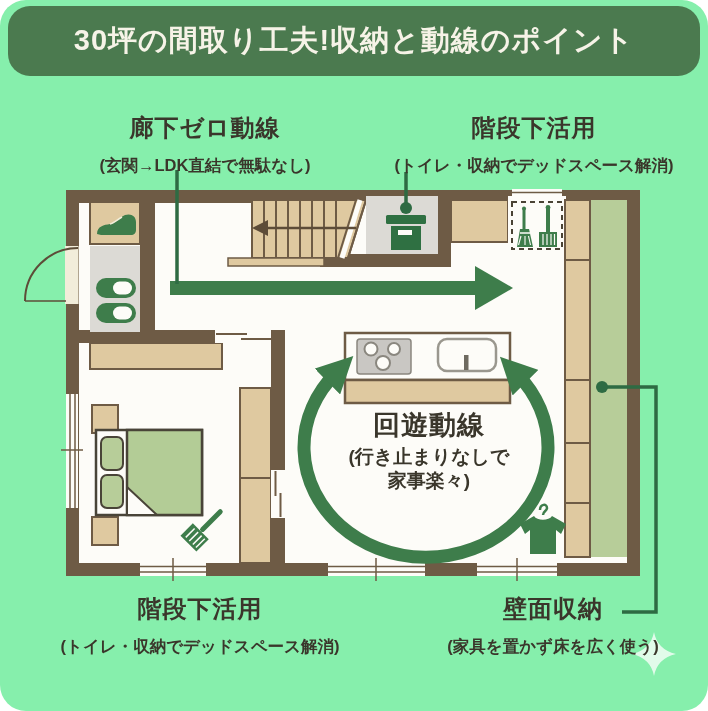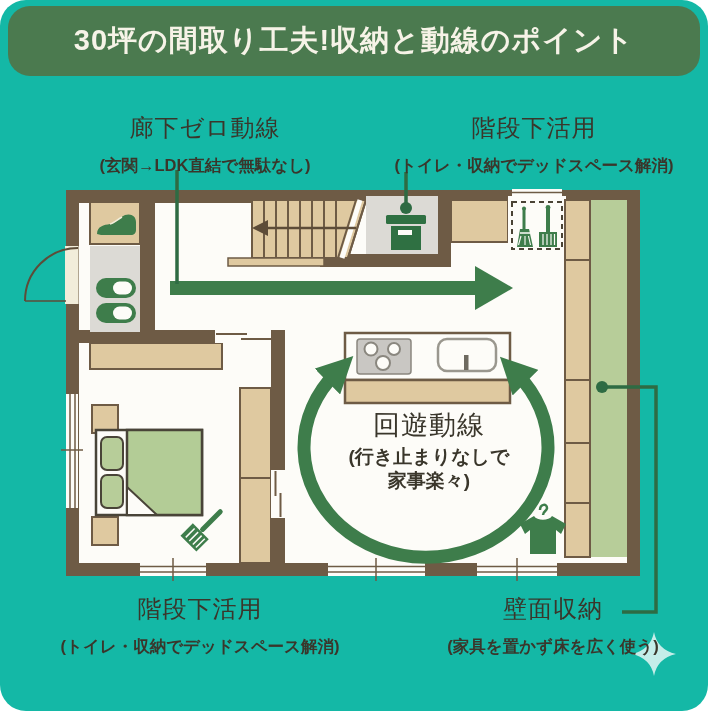--- a/index.html
+++ b/index.html
@@ -1,30 +1,30 @@
 <!DOCTYPE html>
 <html><head>
 <meta charset="utf-8">
 <style>
   html,body{margin:0;padding:0;background:#ffffff;}
   .card{
-    position:relative;width:708px;height:711px;background:#14b8a6;
+    position:relative;width:708px;height:711px;background:#86efac;
     border-radius:26px;overflow:hidden;
     font-family:"Liberation Sans","DejaVu Sans",sans-serif;
   }
   .header{
     position:absolute;left:8px;top:6px;width:692px;height:70px;
     background:#4b7a4f;border-radius:22px;
     display:flex;align-items:center;justify-content:center;
   }
   .header-title{
     color:#f6f3e7;font-size:29px;font-weight:700;letter-spacing:1px;white-space:nowrap;
   }
   .annotation{position:absolute;text-align:center;color:#3a362b;z-index:3;}
-  .ann-title{font-size:24px;font-weight:400;letter-spacing:1px;}
+  .ann-title{font-size:24px;font-weight:700;letter-spacing:1px;}
   .ann-sub{font-size:16.5px;font-weight:700;margin-top:11px;letter-spacing:0px;}
   .ann-hallway{left:40px;top:112px;width:330px;}
   .ann-stairs-top{left:368px;top:112px;width:332px;}
   .ann-stairs-bottom{left:25px;top:593px;width:350px;}
   .ann-wall-storage{left:405px;top:593px;width:296px;}
   .ann-circulation{left:300px;top:407px;width:258px;}
   .ann-circulation .ann-title{font-size:27px;}
   .ann-circulation .ann-sub{font-size:19px;line-height:1.25;margin-top:2px;}
   .plan-svg{position:absolute;left:0;top:0;z-index:1;}
 </style>

